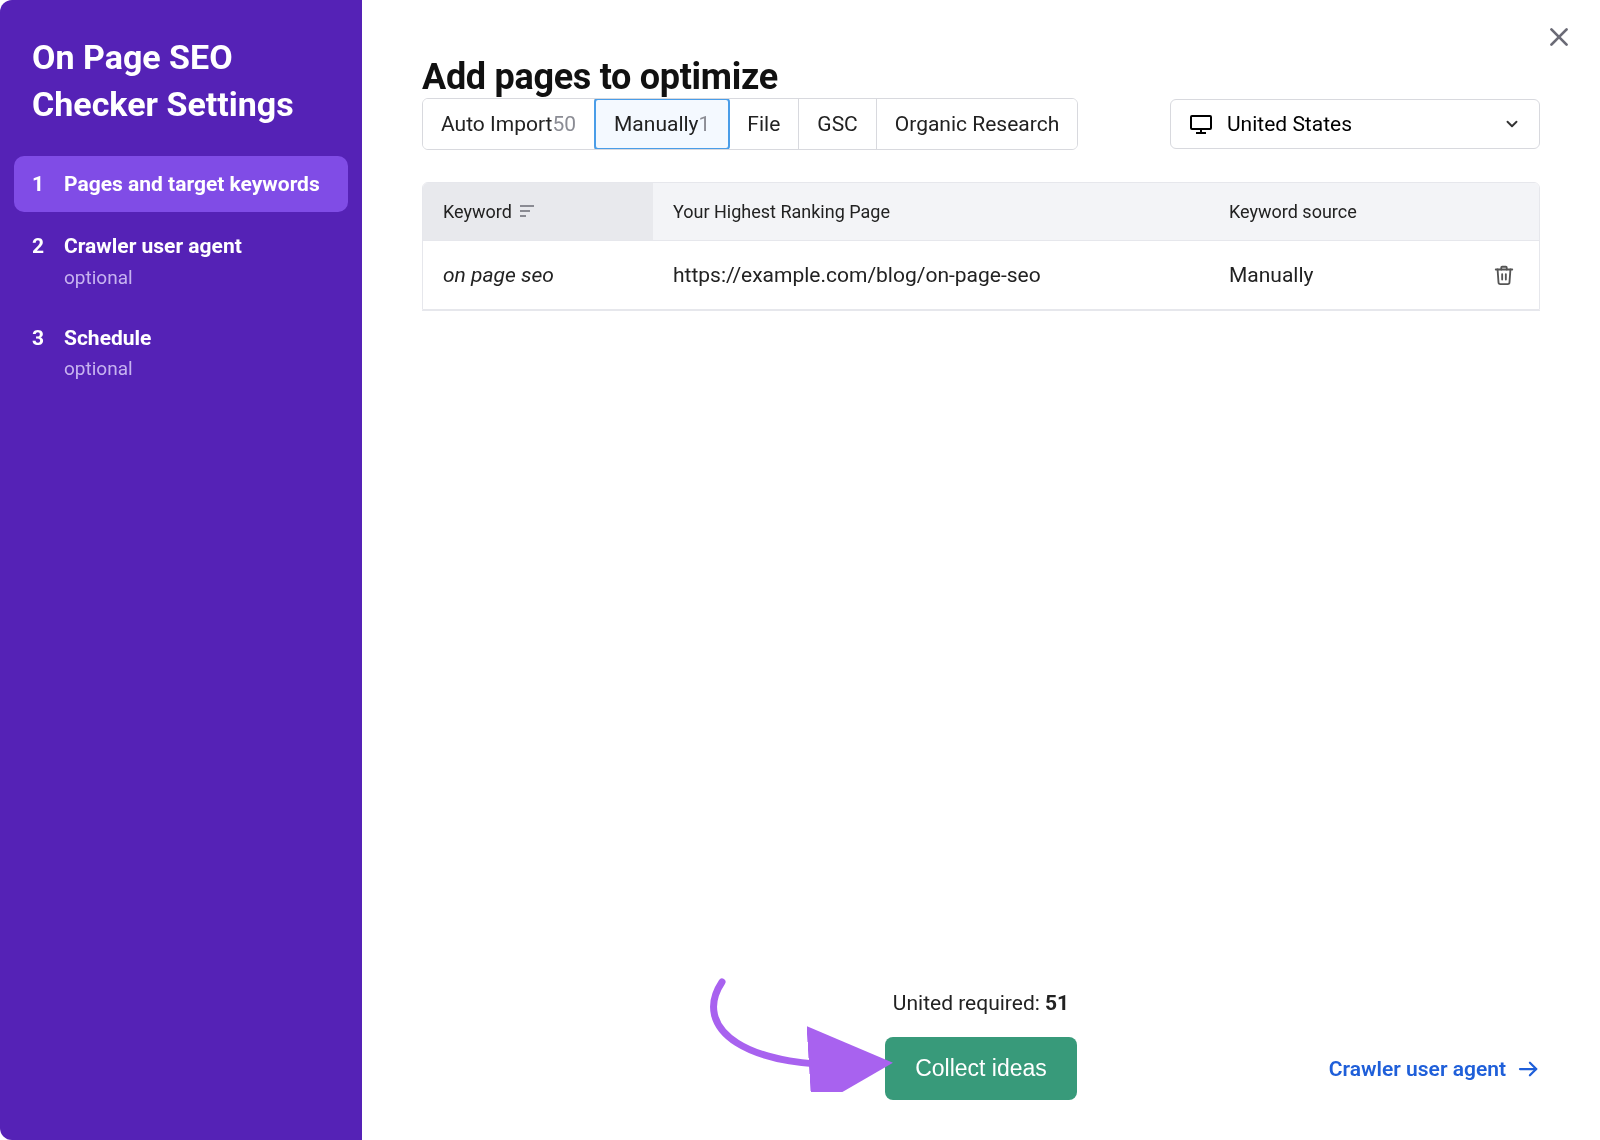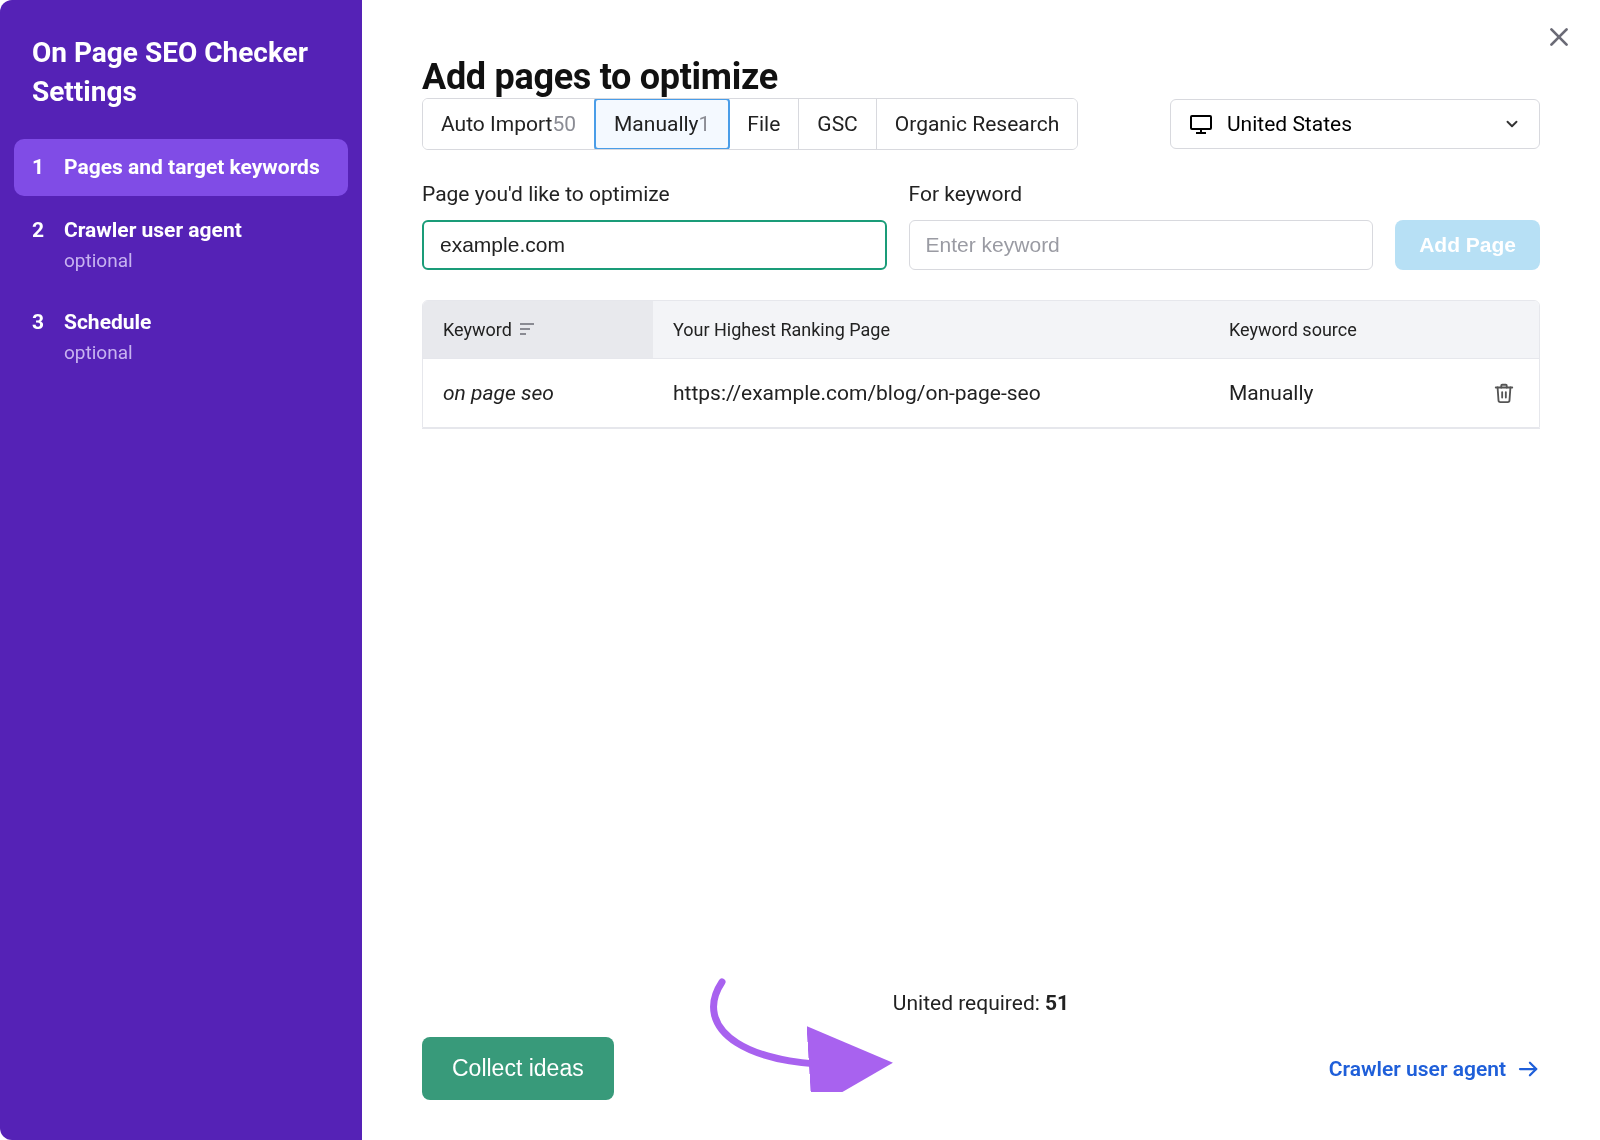--- a/index.html
+++ b/index.html
@@ -21,21 +21,21 @@
   }
   
   .sidebar {
     width: 362px;
     background: #5522b6;
     color: #fff;
     padding: 34px 14px 20px 14px;
     flex-shrink: 0;
   }
   .sidebar-title {
-    font-size: 28px;
+    font-size: 34px;
     font-weight: 700;
     line-height: 1.38;
     padding: 0 18px 28px 18px;
   }
   .steps { list-style: none; }
   .step {
     display: flex;
     gap: 16px;
     padding: 14px 18px;
     border-radius: 10px;
@@ -216,20 +216,21 @@
   }
   .units {
     text-align: center;
     font-size: 21px;
     color: #222;
     margin-bottom: 22px;
   }
   .units b { font-weight: 700; }
   .footer-row {
     display: flex;
+    justify-content: center;
     align-items: center;
     position: relative;
   }
   .collect-btn {
     background: #389a7a;
     color: #fff;
     border: none;
     border-radius: 8px;
     padding: 18px 30px;
     font-size: 23px;
@@ -327,33 +328,20 @@
             <line x1="7" y1="19" x2="17" y2="19"></line>
             <line x1="12" y1="15" x2="12" y2="19"></line>
           </svg>
         <span>United States</span>
         <svg class="chev" viewBox="0 0 24 24" fill="none" stroke="currentColor" stroke-width="2.5" stroke-linecap="round" stroke-linejoin="round">
             <polyline points="6 9 12 15 18 9"></polyline>
           </svg>
       </div>
     </div>
 
-    <div class="form-row">
-      <div class="form-col">
-        <label class="field-label">Page you'd like to optimize</label>
-        <input class="text-input page-input" value="example.com" style="">
-      </div>
-      <div class="form-col">
-        <label class="field-label">For keyword</label>
-        <input class="text-input" placeholder="Enter keyword" style="">
-      </div>
-      <div class="form-col narrow">
-        <button class="add-page-btn">Add Page</button>
-      </div>
-    </div>
 
     <div class="table">
       <div class="thead">
         <div class="th keyword">
           <span>Keyword</span>
           <svg class="sort-icon" viewBox="0 0 16 14" fill="currentColor">
               <rect x="0" y="0" width="14" height="2"></rect>
               <rect x="0" y="5" width="10" height="2"></rect>
               <rect x="0" y="10" width="6" height="2"></rect>
             </svg>

